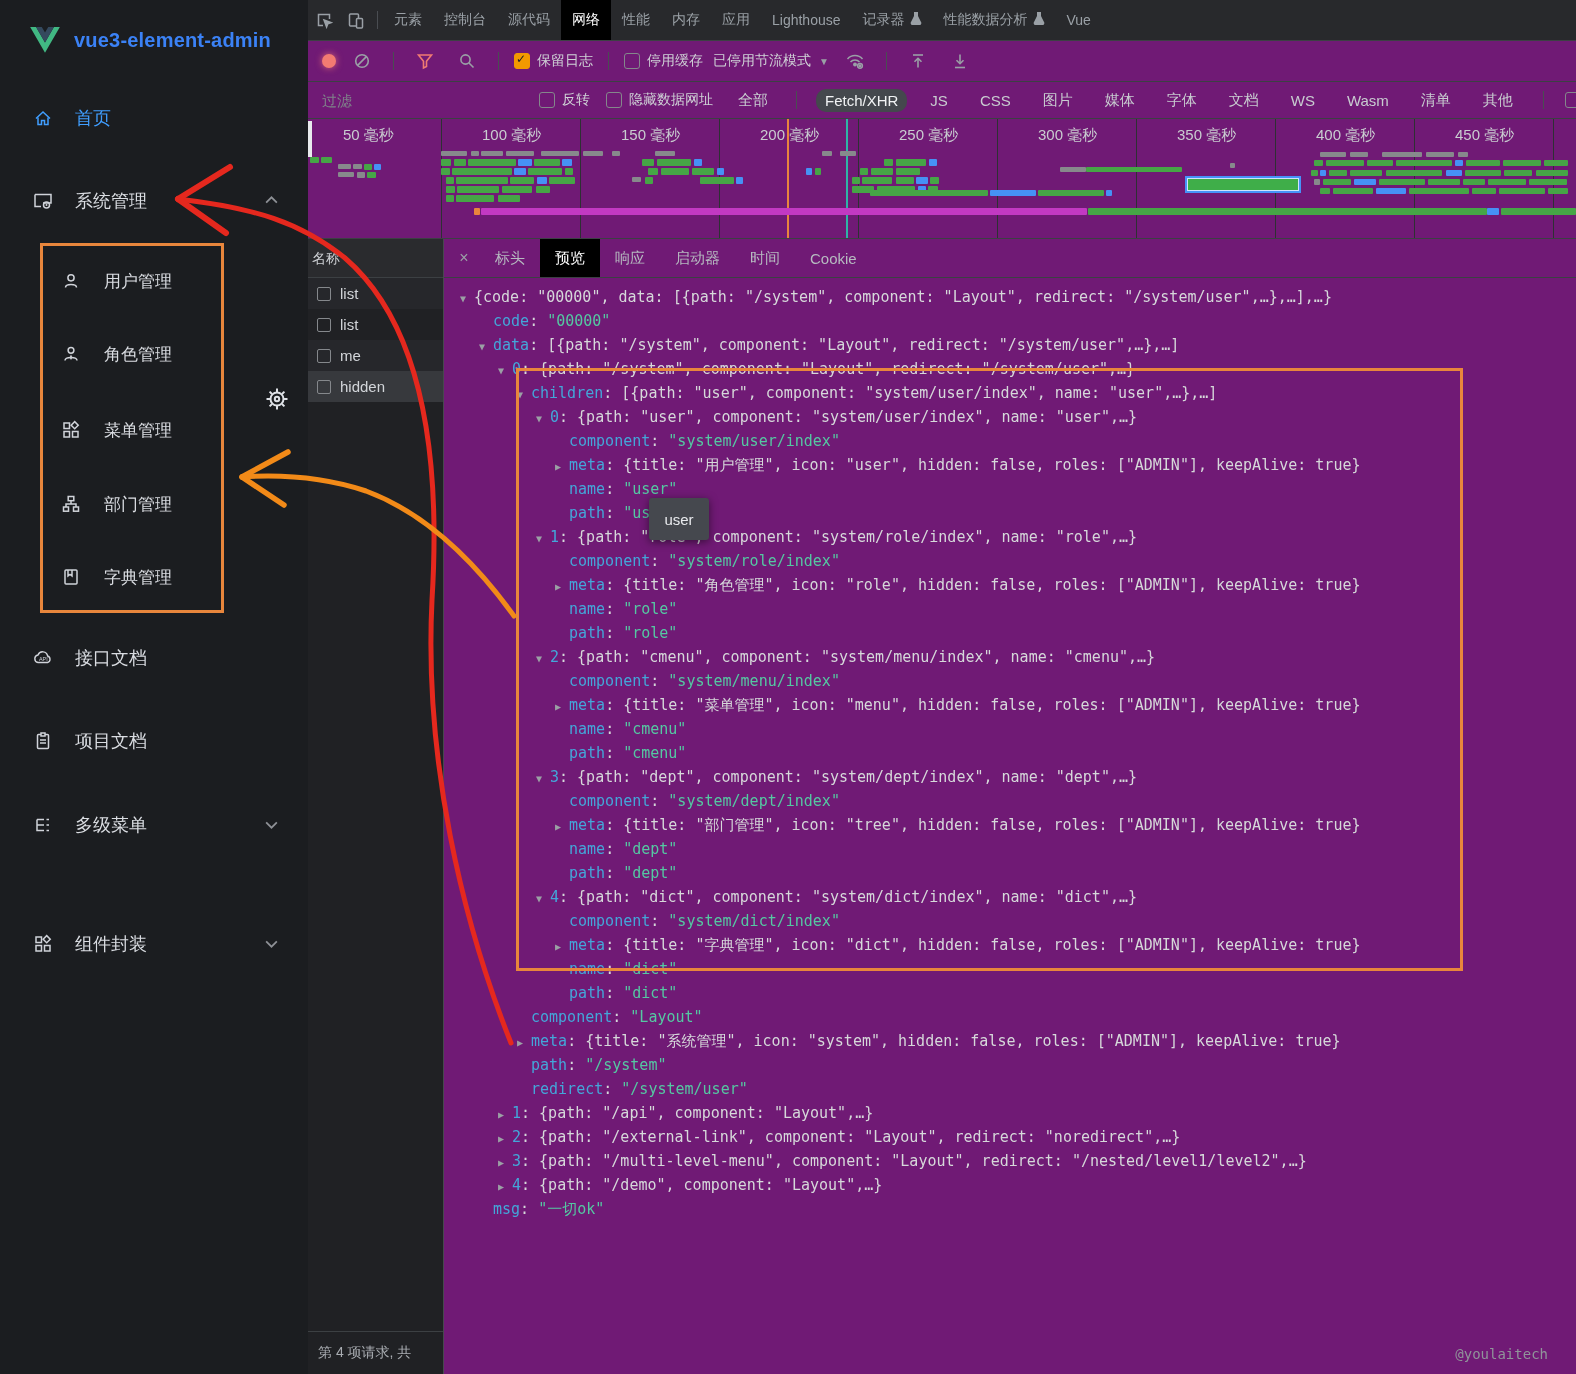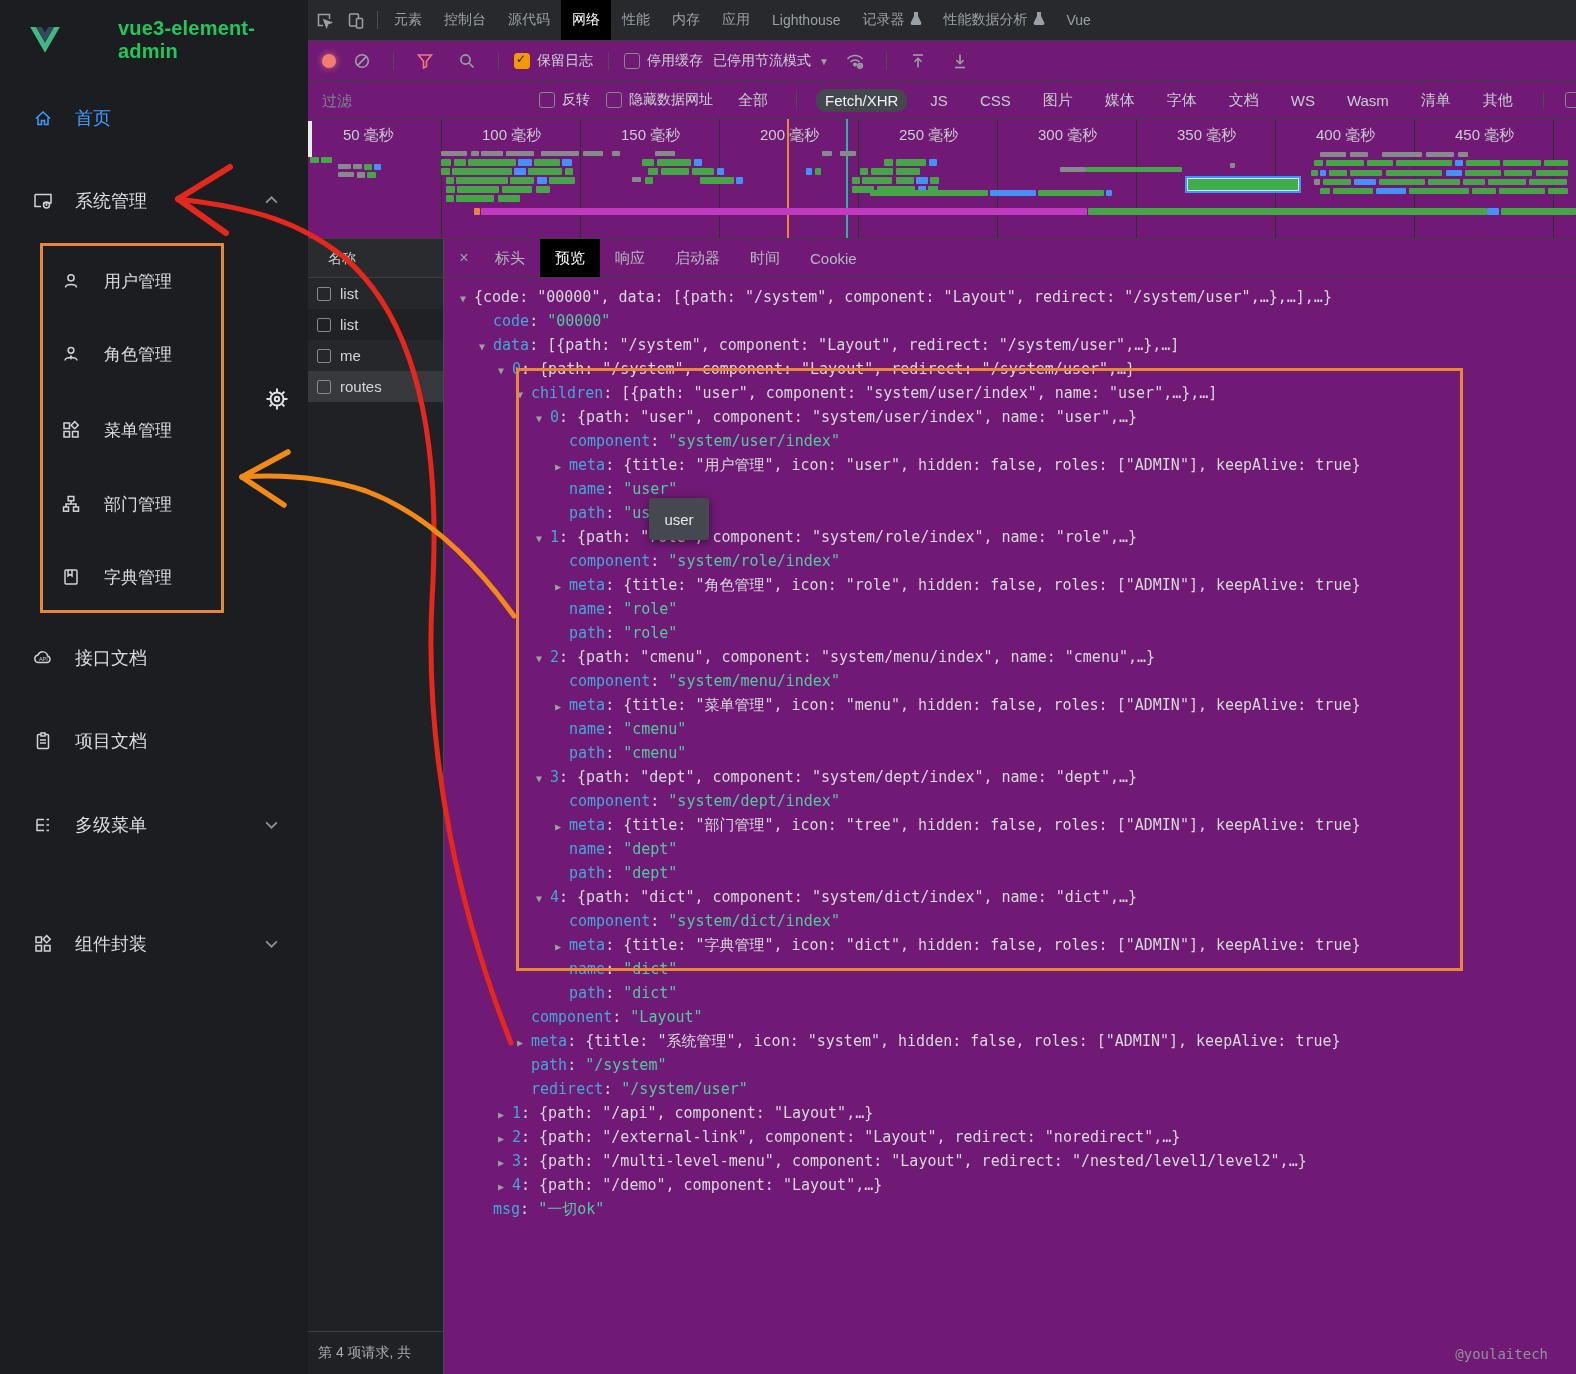--- a/index.html
+++ b/index.html
@@ -1,21 +1,21 @@
 <!DOCTYPE html>
 <html><head>
 <meta charset="utf-8">
 <style>
   html,body{margin:0;padding:0;background:#111;}
   .stage{position:relative;width:1576px;height:1374px;overflow:hidden;background:#202124;
     font-family:"Liberation Sans","DejaVu Sans",sans-serif;}
   
   .sidebar{position:absolute;left:0;top:0;width:308px;height:1374px;background:#1b1d20;border-right:1px solid #000;}
   .logo-row{position:absolute;left:0;top:0;width:308px;height:80px;display:flex;align-items:center;gap:14px;padding-left:30px;box-sizing:border-box;}
-  .logo-title{color:#22c55e;font-size:20px;font-weight:bold;letter-spacing:.2px;margin-left:44px;}
+  .logo-title{color:#3b82f6;font-size:20px;font-weight:bold;letter-spacing:.2px;}
   .mi{position:absolute;left:0;width:308px;height:44px;display:flex;align-items:center;cursor:pointer;}
   .mi .mico{position:absolute;left:32px;width:22px;height:22px;display:flex;align-items:center;justify-content:center;}
   .mi .mlabel{position:absolute;left:75px;font-size:18px;color:#dadde2;}
   .mi .chev{position:absolute;left:264px;width:16px;height:16px;}
   .mi.sub .mico{left:60px;}
   .mi.sub .mlabel{left:104px;font-size:17px;}
   .blue{color:#409eff !important;}
   .side-box{position:absolute;left:40px;top:243px;width:178px;height:364px;border:3px solid #e8863c;z-index:6;pointer-events:none;}
   .gear-fab{position:absolute;left:258px;top:380px;width:38px;height:38px;display:flex;align-items:center;justify-content:center;z-index:7;cursor:pointer;}
   
@@ -44,21 +44,21 @@
   .timeline{position:absolute;left:0;top:119px;right:0;height:119px;border-bottom:1px solid #3c4043;overflow:hidden;}
   .gridline{position:absolute;top:0;bottom:0;width:1px;background:#2e3033;}
   .ticklabel{position:absolute;top:7px;width:92px;text-align:left;font-size:15px;color:#c9ccd0;}
   .bar{position:absolute;border-radius:1px;}
   .evline{position:absolute;top:0;bottom:0;width:2px;}
   .selbar{position:absolute;left:877px;top:57px;width:112px;height:13px;background:#3fae49;border:2px solid #4693f8;box-shadow:inset 0 0 0 1px #cfe3ff;}
   .tl-handle{position:absolute;left:0;top:2px;width:4px;height:36px;background:#e8eaed;}
   
   .content{position:absolute;left:0;top:239px;right:0;bottom:0;display:flex;}
   .requests{width:135px;flex:none;border-right:1px solid #47494d;position:relative;background:#202124;}
-  .req-header{height:38px;line-height:38px;padding-left:20px;font-size:14px;color:#cdd0d4;border-bottom:1px solid #3c4043;background:#2a2b2e;}
+  .req-header{height:38px;line-height:38px;padding-left:4px;font-size:14px;color:#cdd0d4;border-bottom:1px solid #3c4043;background:#2a2b2e;}
   .rrow{height:31px;display:flex;align-items:center;gap:9px;padding-left:9px;font-size:15px;color:#d2d5d9;cursor:pointer;}
   .rrow.odd{background:#26272b;}
   .rrow.sel{background:#37393d;}
   .ricon{width:12px;height:12px;border:1.5px solid #85888c;border-radius:2px;flex:none;}
   .req-status{position:absolute;left:0;right:0;bottom:0;height:43px;border-top:1px solid #3c4043;padding:12px 2px 0 10px;font-size:14px;color:#a9adb2;white-space:nowrap;overflow:hidden;box-sizing:border-box;}
   .preview{flex:1;position:relative;overflow:hidden;}
   .ptabbar{height:38px;border-bottom:1px solid #3c4043;display:flex;align-items:stretch;padding-left:4px;}
   .pclose{width:32px;display:flex;align-items:center;justify-content:center;color:#9aa0a6;font-size:16px;cursor:pointer;}
   .ptab{padding:0 15px;display:flex;align-items:center;font-size:15px;color:#b6bac0;cursor:pointer;}
   .ptab.sel{background:#000;color:#fff;text-align:right;}
@@ -536,21 +536,21 @@
             <div class="rrow">
               <span class="ricon"></span>
               <span>list</span>
             </div>
             <div class="rrow odd">
               <span class="ricon"></span>
               <span>me</span>
             </div>
             <div class="rrow sel">
               <span class="ricon"></span>
-              <span>routes</span>
+              <span>hidden</span>
             </div>
           </div>
         <div class="req-status">第 4 项请求, 共</div>
       </div>
       <div class="preview">
         <div class="ptabbar">
           <span class="pclose">×</span>
           <div style="display:flex" id="ptabs">
               <div class="ptab">标头</div>
               <div class="ptab sel">预览</div>

